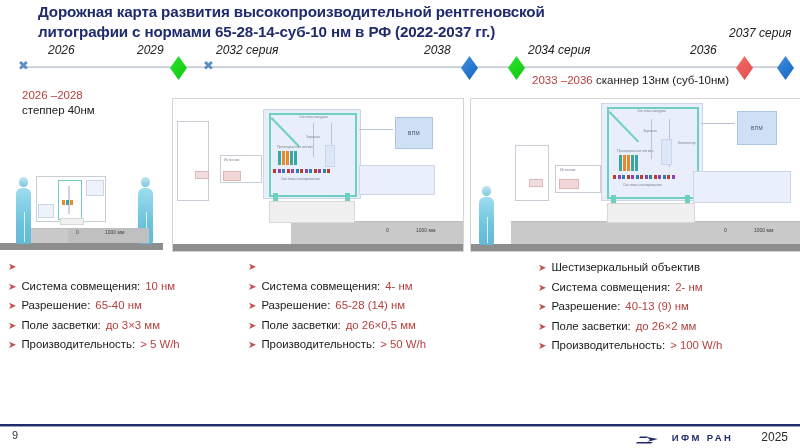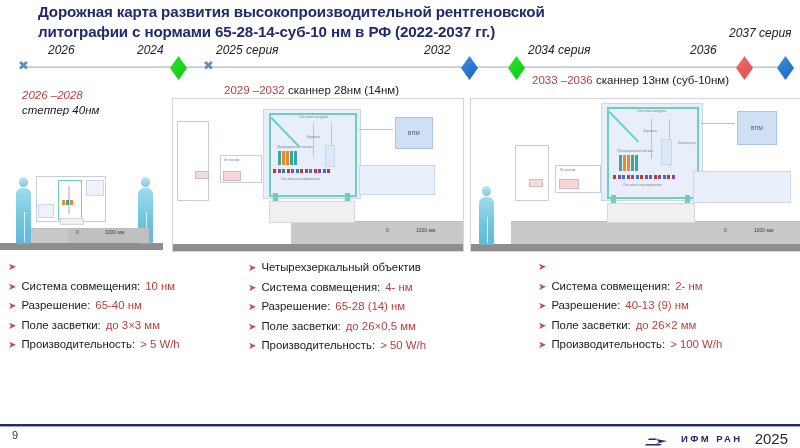--- a/index.html
+++ b/index.html
@@ -42,21 +42,21 @@
   .tl-label{
     position:absolute;font-size:12px;color:#222;white-space:nowrap;font-style:italic;
   }
   .tl-label.above{top:-1px;}
   .tl-label.top2{top:-18px;}
 
   
   .cap{position:absolute;white-space:nowrap;font-size:11.5px;}
   .cap .yrs{color:#b5403e;}
   .cap .txt{color:#1a1a1a;}
-  .cap-left{left:22px;top:88px;line-height:15px;font-style:italic;}
+  .cap-left{left:22px;top:88px;line-height:15px;}
   .cap-left .yrs{display:block;}
   .cap-left .txt{display:block;}
   .cap-mid{left:224px;top:84px;}
   .cap-right{left:532px;top:74px;}
 
   
   .panel{position:absolute;border:1px solid #d5d5d5;background:#fff;overflow:hidden;}
   .p1{left:0px;   top:144px;width:163px;height:106px;border:none;}
   .p2{left:172px; top:98px; width:290px;height:152px;}
   .p3{left:470px; top:98px; width:330px;height:152px;}
@@ -124,73 +124,70 @@
   }
   .concl .red{color:#c00000;}
 
   
   .fbar{position:absolute;left:0;top:424px;width:800px;height:3px;
         background:linear-gradient(to bottom,#1f2b6c 0 2px,#9aa3bd 2px 3px);}
   .pg{position:absolute;left:12px;top:429px;font-size:11px;color:#333;}
   .fright{position:absolute;right:12px;top:430px;display:flex;align-items:center;gap:12px;}
   .flogo{width:26px;height:12px;position:relative;}
   .forg{font-size:9.5px;color:#1f2b6c;font-weight:bold;letter-spacing:2.4px;}
-  .fyear{font-size:15px;color:#2a2a2a;}
+  .fyear{font-size:12px;color:#2a2a2a;margin-left:16px;}
 </style>
 </head>
 <body>
 
 <div class="slide">
 
   <div class="title">
     <span>Дорожная карта развития высокопроизводительной рентгеновской</span>
     <span class="l2">литографии с нормами 65-28-14-суб-10 нм в РФ  (2022-2037 гг.)</span>
   </div>
 
   <div class="timeline">
     <div class="tl-axis"></div>
 
     <div class="tl-x" style="left:18px">✖</div>
     <div class="tl-label above" style="left:48px">2026</div>
 
     <div class="tl-diamond d-green" style="left:170px">
         <i></i>
       </div>
-    <div class="tl-label above" style="left:137px">2024</div>
+    <div class="tl-label above" style="left:137px">2029</div>
 
     <div class="tl-x" style="left:203px">✖</div>
-    <div class="tl-label above" style="left:216px">2025 серия</div>
+    <div class="tl-label above" style="left:216px">2032 серия</div>
 
     <div class="tl-diamond d-blue" style="left:461px">
         <i></i>
       </div>
-    <div class="tl-label above" style="left:424px">2032</div>
+    <div class="tl-label above" style="left:424px">2038</div>
 
     <div class="tl-diamond d-green" style="left:508px">
         <i></i>
       </div>
     <div class="tl-label above" style="left:528px">2034 серия</div>
 
     <div class="tl-diamond d-red" style="left:736px">
         <i></i>
       </div>
     <div class="tl-label above" style="left:690px">2036</div>
 
     <div class="tl-diamond d-blue" style="left:777px">
         <i></i>
       </div>
     <div class="tl-label top2" style="left:729px">2037 серия</div>
   </div>
 
   <div class="cap cap-left">
     <span class="yrs">2026 –2028</span>
     <span class="txt">степпер 40нм</span>
-  </div>
-  <div class="cap cap-mid">
-    <span class="yrs">2029 –2032</span><span class="txt"> сканнер 28нм (14нм)</span>
   </div>
   <div class="cap cap-right">
     <span class="yrs">2033 –2036</span><span class="txt"> сканнер 13нм (суб-10нм)</span>
   </div>
 
   <div class="panel p1">
     <div class="ground"></div>
     <div class="plinth" style="left:16px;width:133px;height:14px;"></div>
 
     <div class="human" style="left:16px;height:66px;">
@@ -372,21 +369,20 @@
       <div class="bullet">
           <span class="ar">➤</span>
           <span>Производительность:</span>
           <span class="hl"> &gt; 5 W/h</span>
         </div>
     </div>
 
     <div class="col c2">
       <div class="bullet">
           <span class="ar">➤</span>
-          <span>Четырехзеркальный объектив</span>
           <span class="hl"></span>
         </div>
       <div class="bullet">
           <span class="ar">➤</span>
           <span>Система совмещения:</span>
           <span class="hl"> 4- нм</span>
         </div>
       <div class="bullet">
           <span class="ar">➤</span>
           <span>Разрешение:</span>
@@ -400,20 +396,21 @@
       <div class="bullet">
           <span class="ar">➤</span>
           <span>Производительность:</span>
           <span class="hl"> &gt; 50 W/h</span>
         </div>
     </div>
 
     <div class="col c3">
       <div class="bullet">
           <span class="ar">➤</span>
+          <span>Шестизеркальный объектив</span>
           <span class="hl"></span>
         </div>
       <div class="bullet">
           <span class="ar">➤</span>
           <span>Система совмещения:</span>
           <span class="hl"> 2- нм</span>
         </div>
       <div class="bullet">
           <span class="ar">➤</span>
           <span>Разрешение:</span>

